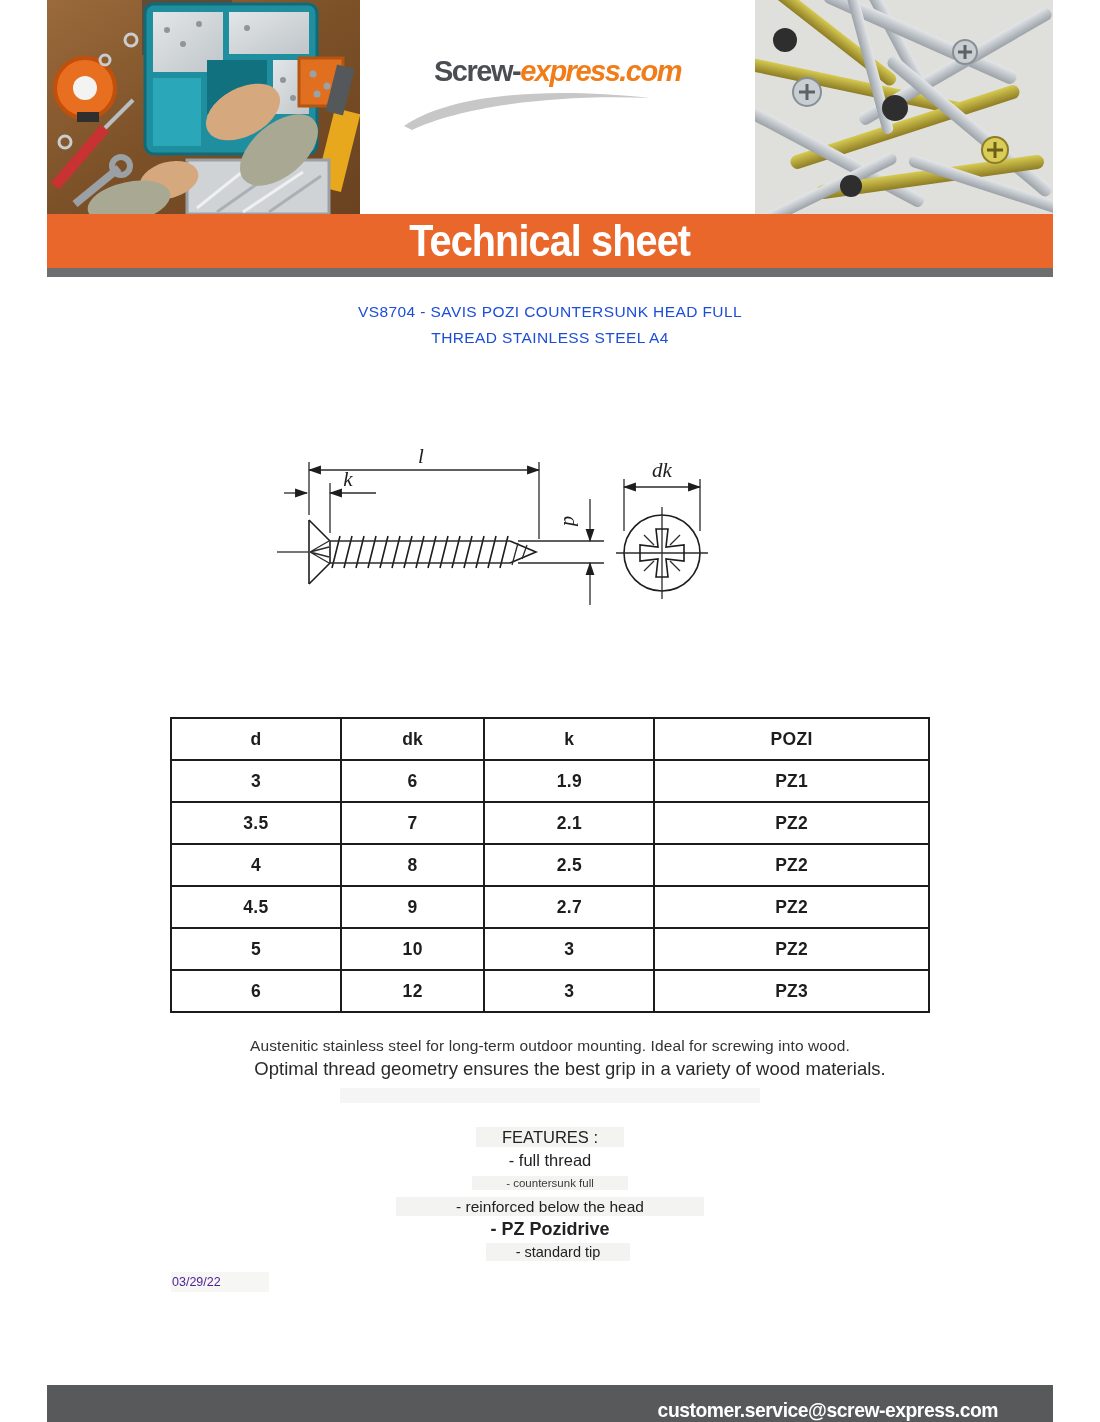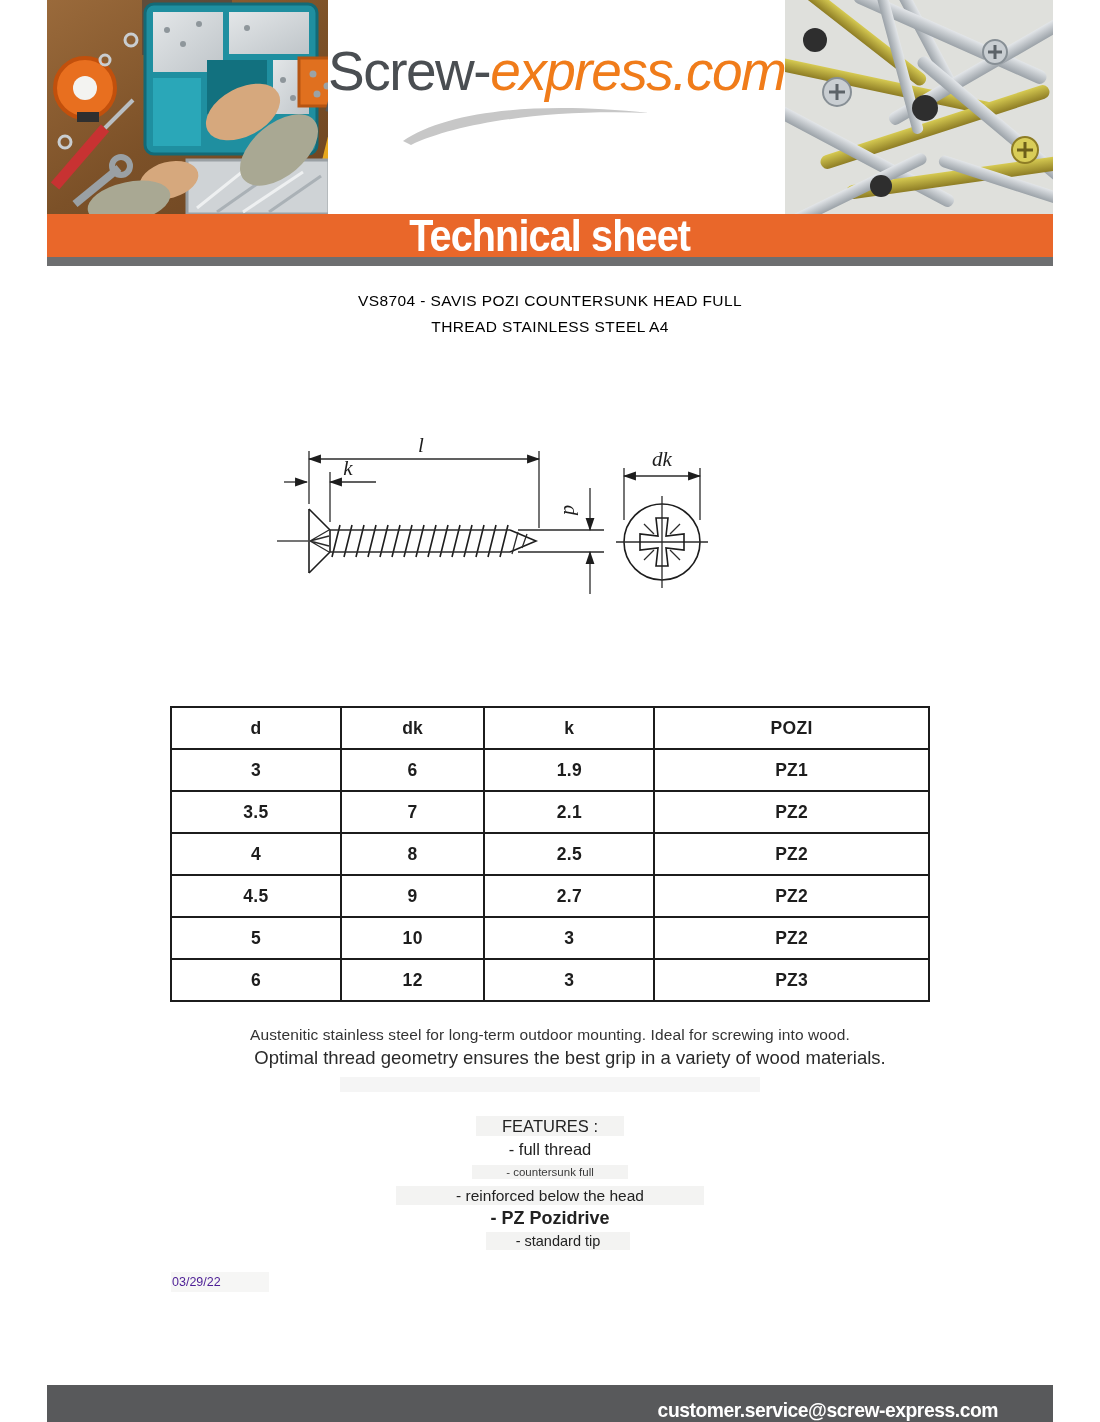--- a/index.html
+++ b/index.html
@@ -7,31 +7,31 @@
   .page { position:relative; width:1100px; height:1422px; background:#fff; overflow:hidden; margin:0 auto; }
   .band { margin:0 47px; width:1006px; }
 
   
   .header { height:214px; display:flex; overflow:hidden; }
   .photo { position:relative; overflow:hidden; }
   .photo-left  { width:313px; }
   .photo-right { width:298px; }
   .logo-area { flex:1; background:#fff; display:flex; align-items:center; justify-content:center; }
   .logo { text-align:center; padding-bottom:26px; }
-  .logo-text { font-size:55px; font-weight:normal; letter-spacing:-1.5px; white-space:nowrap; }
+  .logo-text { font-size:29px; font-weight:bold; letter-spacing:-1.5px; white-space:nowrap; }
   .logo-p1 { color:#4a4e52; }
   .logo-p2 { color:#f07c1a; font-style:italic; }
   .swoosh { margin-top:-4px; margin-left:-60px; }
 
-  .banner { height:43px; background:#e9672a; display:flex; align-items:center; justify-content:center; }
+  .banner { height:54px; background:#e9672a; display:flex; align-items:center; justify-content:center; }
   .banner-text { color:#fff; font-size:45px; font-weight:bold; letter-spacing:-1px; transform:scaleX(.88); white-space:nowrap; }
   .gray-strip { height:9px; background:#6d6e70; }
 
   
-  .prod-title { margin-top:22px; text-align:center; color:#000000; font-size:15.5px; letter-spacing:.4px; line-height:26px; }
+  .prod-title { margin-top:22px; text-align:center; color:#1d4ed8; font-size:15.5px; letter-spacing:.4px; line-height:26px; }
 
   
   .drawing-wrap { margin-top:86px; margin-left:272px; }
   .tline { stroke:#2b2b2b; stroke-width:1.3; fill:none; }
   .thick { stroke:#1d1d1d; stroke-width:1.6; fill:none; }
   .dimtext { font-family:"Liberation Serif", serif; font-style:italic; font-size:21px; fill:#1d1d1d; }
 
   
   table.spec { width:760px; margin:98px auto 0; border-collapse:collapse; }
   table.spec td { border:2.4px solid #1c1c1c; height:42px; text-align:center; vertical-align:middle;

